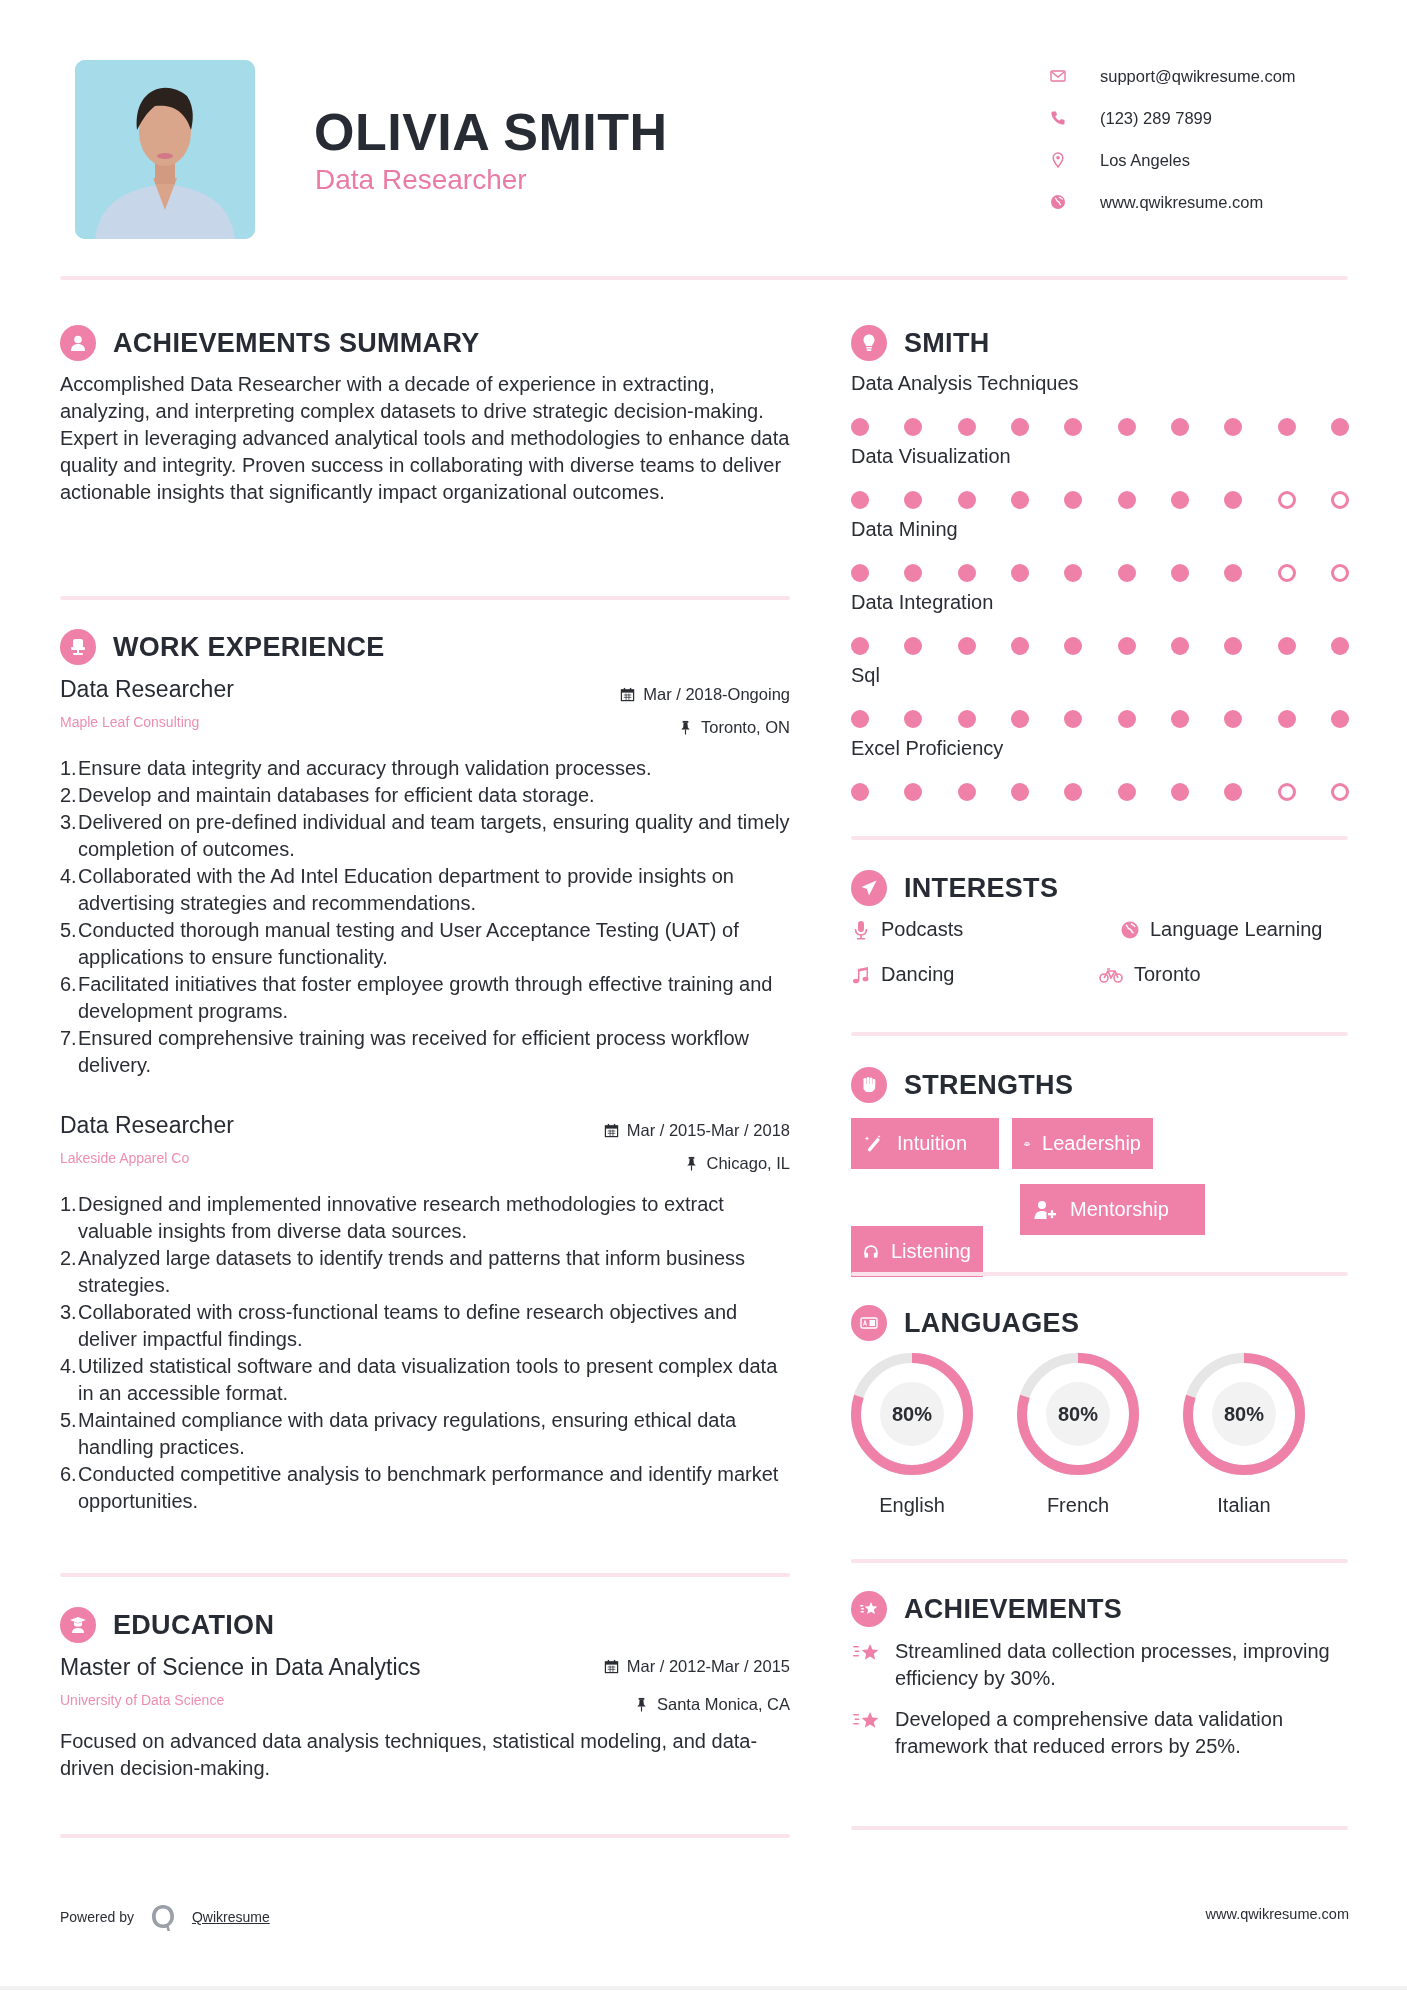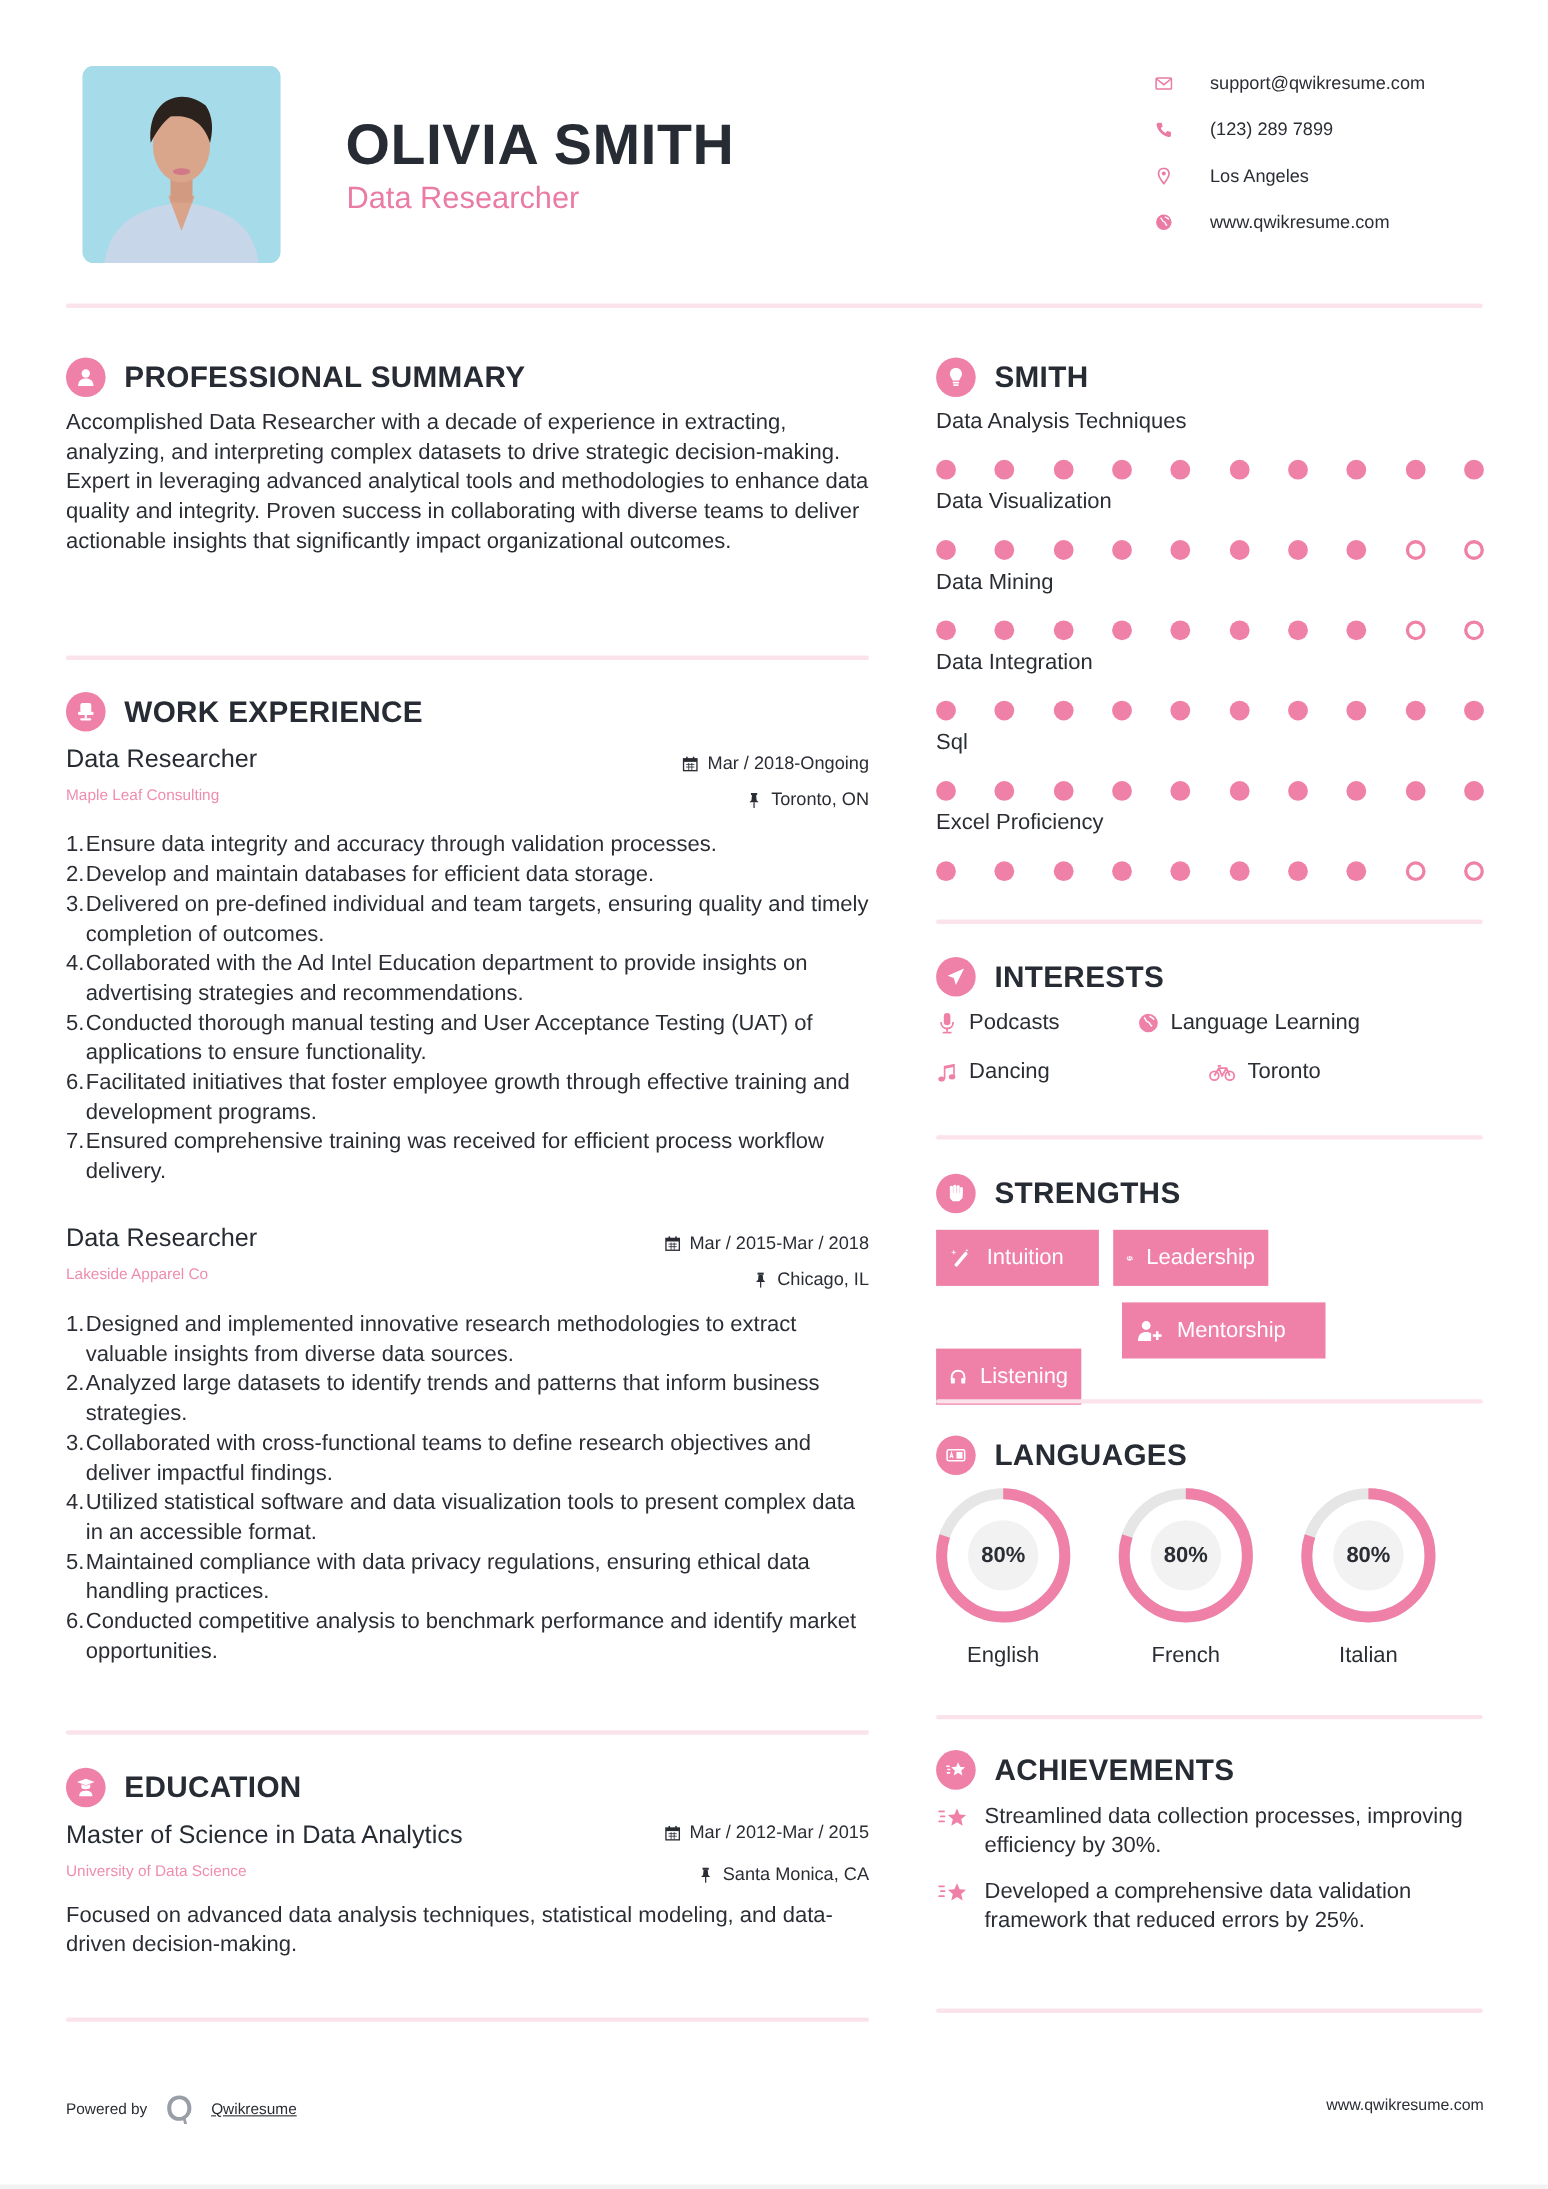--- a/index.html
+++ b/index.html
@@ -132,21 +132,21 @@
 
   <div class="divider" style="left:60px; top:276px; width:1288px;"></div>
 
   <div class="sec-head" style="left:60px; top:325px;">
     <div class="sec-icon">
       <svg viewBox="0 0 20 20">
           <circle cx="10" cy="6.5" r="3.8"></circle>
           <path d="M3 18 C3 13 6 11 10 11 C14 11 17 13 17 18 Z"></path>
         </svg>
     </div>
-    <div class="sec-title">PROFESSIONAL SUMMARY</div>
+    <div class="sec-title">ACHIEVEMENTS SUMMARY</div>
   </div>
   <div class="para" style="left:60px; top:371px; width:730px;">Accomplished Data Researcher with a decade of experience in extracting, analyzing, and interpreting complex datasets to drive strategic decision-making. Expert in leveraging advanced analytical tools and methodologies to enhance data quality and integrity. Proven success in collaborating with diverse teams to deliver actionable insights that significantly impact organizational outcomes.</div>
 
   <div class="divider" style="left:60px; top:596px; width:730px;"></div>
 
   <div class="sec-head" style="left:60px; top:629px;">
     <div class="sec-icon">
       <svg viewBox="0 0 20 20">
           <rect x="5" y="2" width="10" height="9" rx="2"></rect>
           <rect x="3" y="10" width="14" height="3" rx="1"></rect>
@@ -366,21 +366,21 @@
   </div>
   <div class="interest" style="left:851px; top:918px;">
     <svg viewBox="0 0 20 20">
         <rect x="7" y="1" width="6" height="11" rx="3"></rect>
         <path d="M4.5 9 C4.5 13 7 15 10 15 C13 15 15.5 13 15.5 9" fill="none" stroke="#ef80a7" stroke-width="1.6"></path>
         <rect x="9.2" y="15" width="1.6" height="3"></rect>
         <rect x="6" y="18" width="8" height="1.5"></rect>
       </svg>
     <span>Podcasts</span>
   </div>
-  <div class="interest" style="left:1034px; top:918px;">
+  <div class="interest" style="left:1120px; top:918px;">
     <svg viewBox="0 0 20 20">
         <circle cx="10" cy="10" r="8.5"></circle>
         <path d="M6 5 C8 6 7 8.5 9.5 9 C12 9.5 11 12 13.5 13 M11 3.5 C12 5 14.5 5 15 7" stroke="#fff" stroke-width="1.4" fill="none"></path>
       </svg>
     <span>Language Learning</span>
   </div>
   <div class="interest" style="left:851px; top:963px;">
     <svg viewBox="0 0 20 20">
         <path d="M7 4 L17 2 L17 14 L15.5 14 L15.5 5 L8.5 6.5 L8.5 16 L7 16 Z"></path>
         <ellipse cx="5" cy="16" rx="3" ry="2.3"></ellipse>

